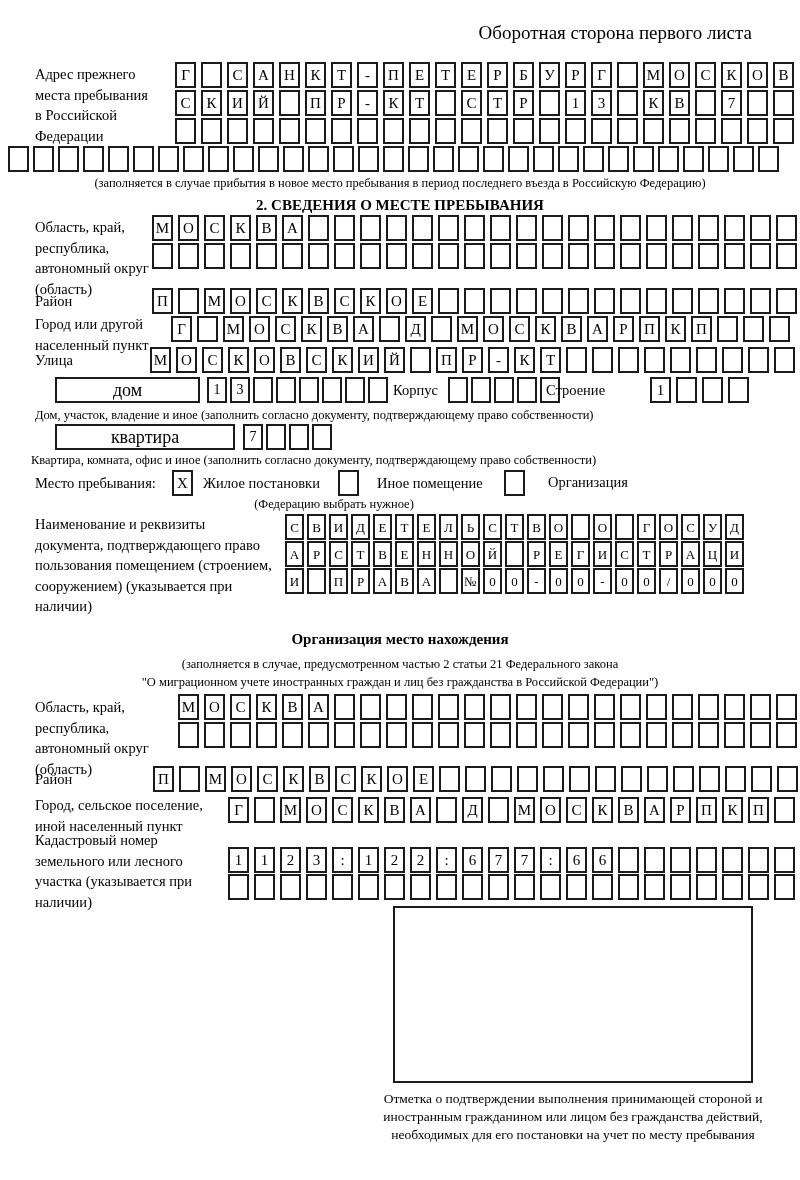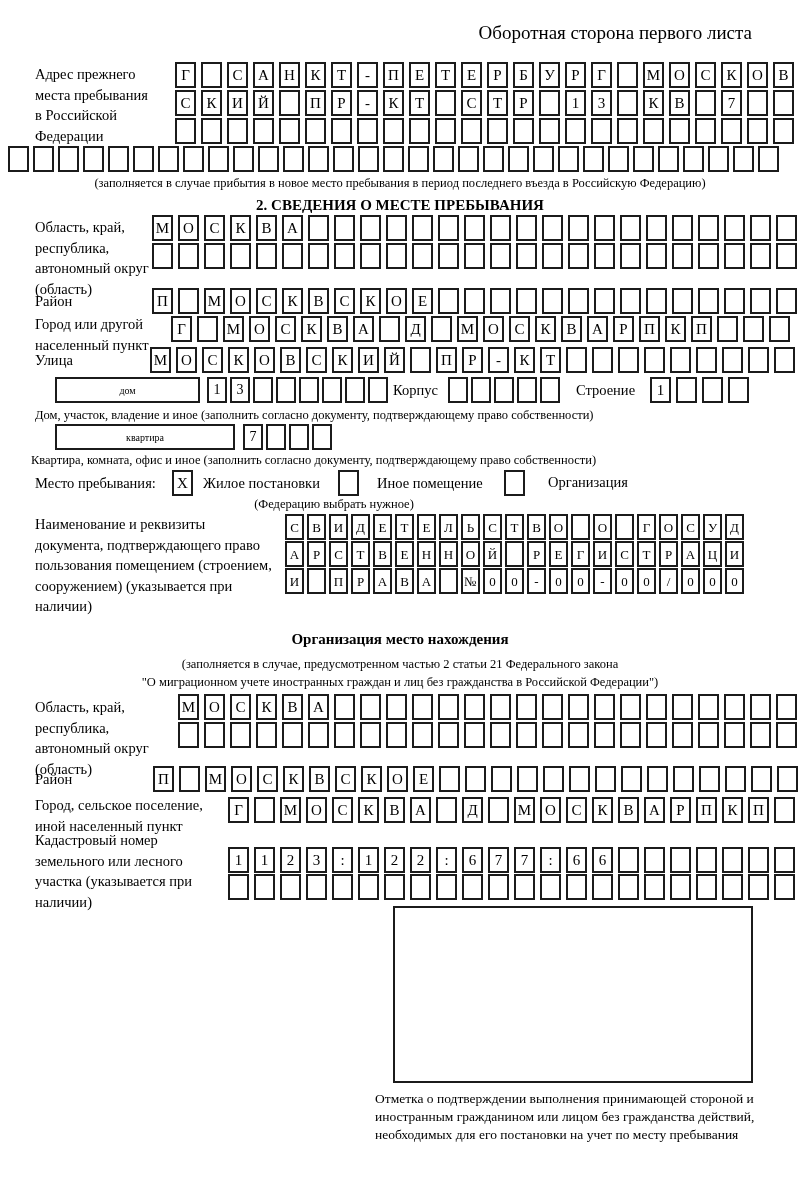--- a/index.html
+++ b/index.html
@@ -12,21 +12,21 @@
   .cell{display:inline-flex;align-items:center;justify-content:center;flex:0 0 auto;
         width:21px;height:26px;border:2px solid #1b1b1b;box-sizing:border-box;
         font-size:15px;line-height:1;background:#fff;}
   .cells.sm .cell{width:19px;font-size:13px;}
   .cells.md .cell{width:20px;font-size:14px;}
   .label{font-size:14.5px;line-height:1.42;}
   .caption{font-size:12.5px;line-height:1.3;}
   .center{left:0;width:800px;text-align:center;}
   .title{font-weight:bold;font-size:15px;}
   .bigbox{border:2px solid #1b1b1b;box-sizing:border-box;height:26px;background:#fff;
-          display:flex;align-items:center;justify-content:center;font-size:10px;}
+          display:flex;align-items:center;justify-content:center;font-size:18px;}
   .stampbox{border:2px solid #1b1b1b;box-sizing:border-box;background:#fff;}
 </style>
 </head>
 <body>
 
 <main>
 
   <div class="abs" style="top:22px;right:48px;font-size:19px">Оборотная сторона первого листа</div>
 
   <div class="abs label" style="left:35px;top:64px;width:122px">Адрес прежнего места пребывания в Российской Федерации</div>
@@ -299,21 +299,21 @@
       <span class="cell"></span>
     </div>
   <div class="abs label" style="left:393px;top:380px">Корпус</div>
   <div class="abs cells g3 md" style="left:448px;top:377px">
       <span class="cell"></span>
       <span class="cell"></span>
       <span class="cell"></span>
       <span class="cell"></span>
       <span class="cell"></span>
     </div>
-  <div class="abs label" style="left:576px;top:380px">Строение</div>
+  <div class="abs label" style="left:546px;top:380px">Строение</div>
   <div class="abs cells" style="left:650px;top:377px">
       <span class="cell">1</span>
       <span class="cell"></span>
       <span class="cell"></span>
       <span class="cell"></span>
     </div>
   <div class="abs caption" style="left:35px;top:407px">Дом, участок, владение и иное (заполнить согласно документу, подтверждающему право собственности)</div>
 
   <div class="abs bigbox" style="left:55px;top:424px;width:180px">квартира</div>
   <div class="abs cells g3 md" style="left:243px;top:424px">
@@ -561,15 +561,15 @@
       <span class="cell"></span>
       <span class="cell"></span>
       <span class="cell"></span>
       <span class="cell"></span>
       <span class="cell"></span>
       <span class="cell"></span>
       <span class="cell"></span>
     </div>
 
   <div class="abs stampbox" style="left:393px;top:906px;width:360px;height:177px"></div>
-  <div class="abs" style="left:375px;top:1090px;width:396px;font-size:13.5px;line-height:1.35">Отметка о подтверждении выполнения принимающей стороной и иностранным гражданином или лицом без гражданства действий, необходимых для его постановки на учет по месту пребывания</div>
+  <div class="abs" style="left:375px;top:1090px;width:396px;text-align:center;font-size:13.5px;line-height:1.35">Отметка о подтверждении выполнения принимающей стороной и иностранным гражданином или лицом без гражданства действий, необходимых для его постановки на учет по месту пребывания</div>
 
 </main>
 
 </body></html>

